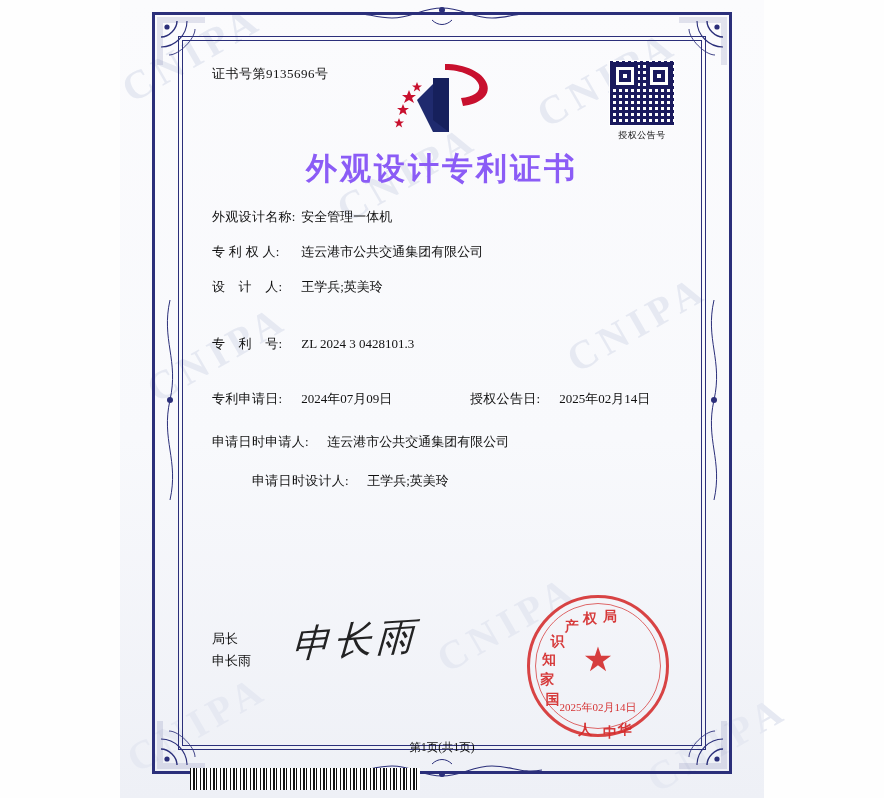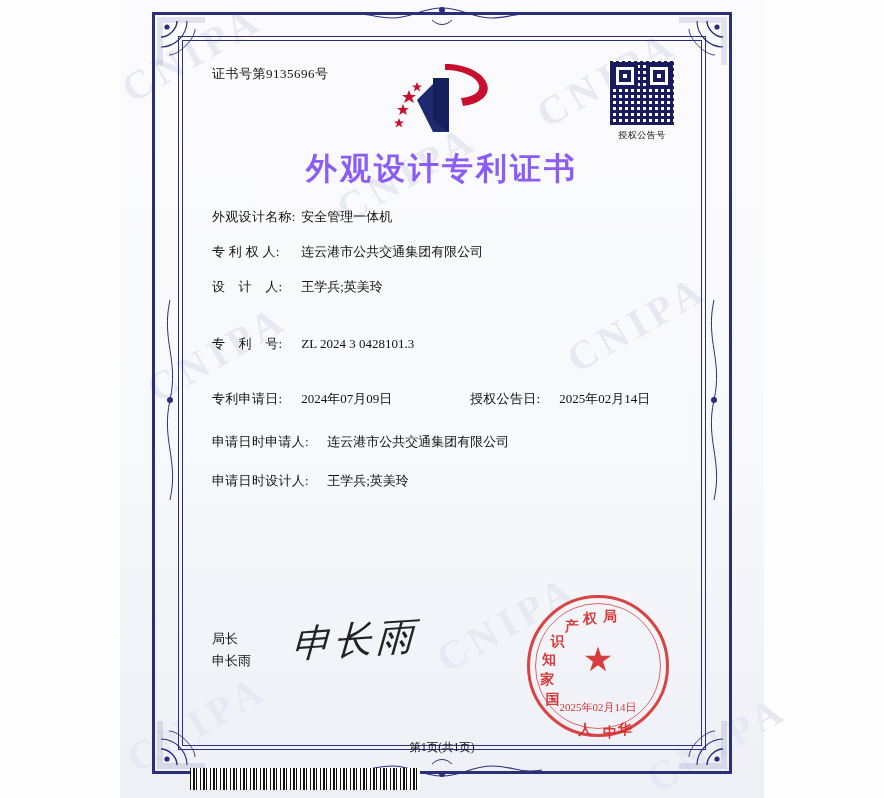--- a/index.html
+++ b/index.html
@@ -443,21 +443,21 @@
           <span class="f-value">2025年02月14日</span>
         </span>
       </div>
 
       <div class="field-row" style="margin-top:26px;">
         <span class="f-label" style="width:112px;">申请日时申请人:</span>
         <span class="f-value">连云港市公共交通集团有限公司</span>
       </div>
 
       <div class="field-row" style="margin-top:22px;">
-        <span class="f-label" style="width:112px;">申请日时设计人:</span>
+        <span class="f-label" style="width:112px;margin-left:40px;">申请日时设计人:</span>
         <span class="f-value">王学兵;英美玲</span>
       </div>
 
     </div>
 
 
     <div class="signature-block">
       <div>局长</div>
       <div>申长雨</div>
     </div>

